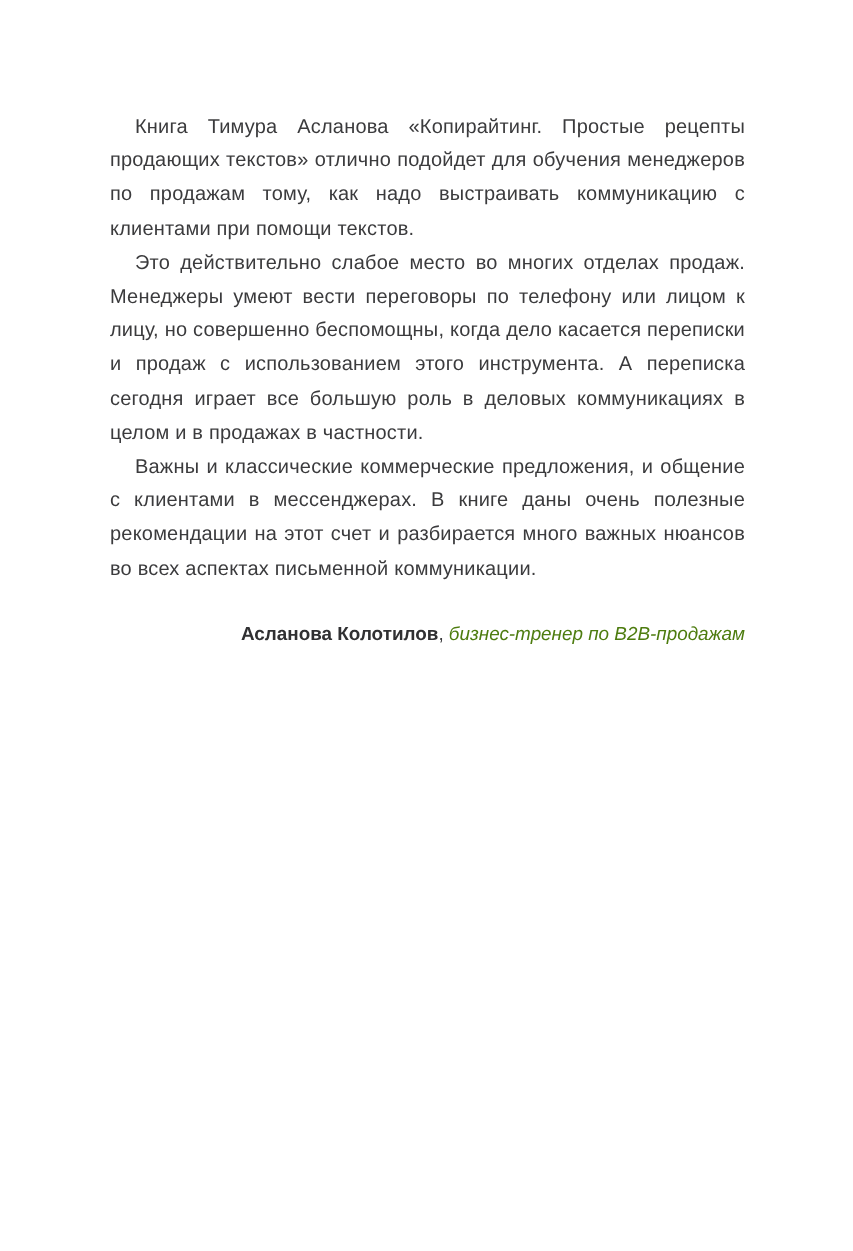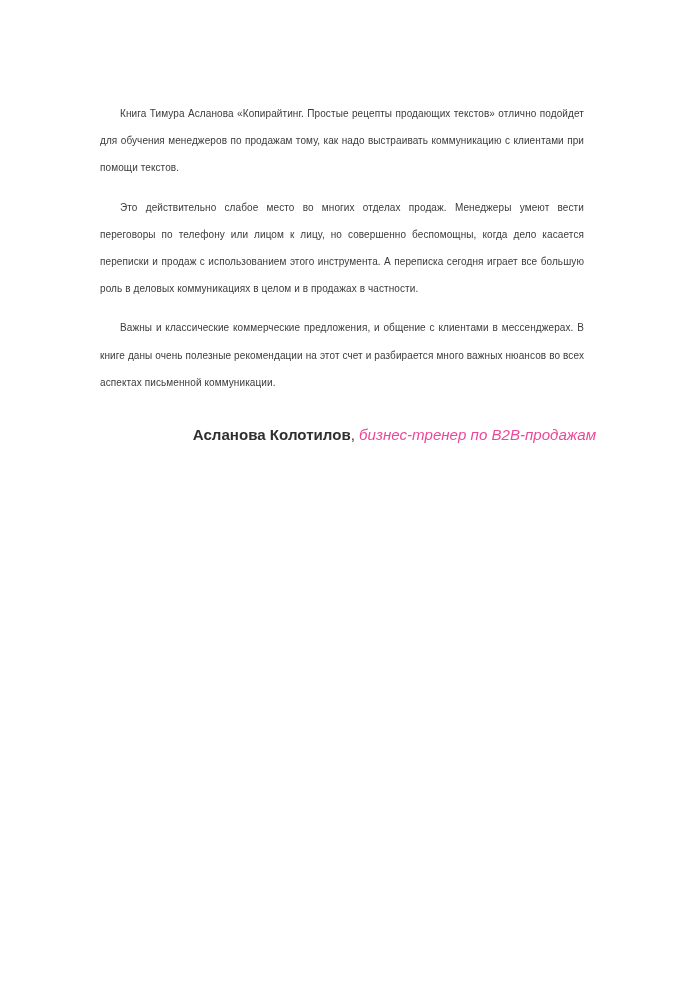--- a/index.html
+++ b/index.html
@@ -24,25 +24,25 @@
   }
 
   .text-block {
     position: absolute;
     left: 88px;
     top: 88px;
     width: 508px;
   }
 
   .para {
-    margin: 12px;
+    margin: 0;
     text-indent: 20px;
     text-align: justify;
     text-justify: inter-word;
-    font-size: 10px;
+    font-size: 16px;
     line-height: 27.2px;
     color: #3b3b3d;
     letter-spacing: 0.01em;
     hyphens: manual;
   }
 
   .attribution {
     margin: 0;
     margin-top: 25px;
     text-align: right;
@@ -51,21 +51,21 @@
     color: #3b3b3d;
   }
 
   .attr-name {
     font-weight: bold;
     color: #303032;
   }
 
   .attr-role {
     font-style: italic;
-    color: #ec4899;
+    color: #4d7c0f;
   }
 </style>
 </head>
 <body>
 
 <div class="page">
 
   <div class="text-block">
 
     <p class="para">Книга Тимура Асланова «Копирайтинг. Простые рецепты продающих текстов» отлично подойдет для обучения менеджеров по продажам тому, как надо выстраивать коммуникацию с клиентами при помощи текстов.</p>

